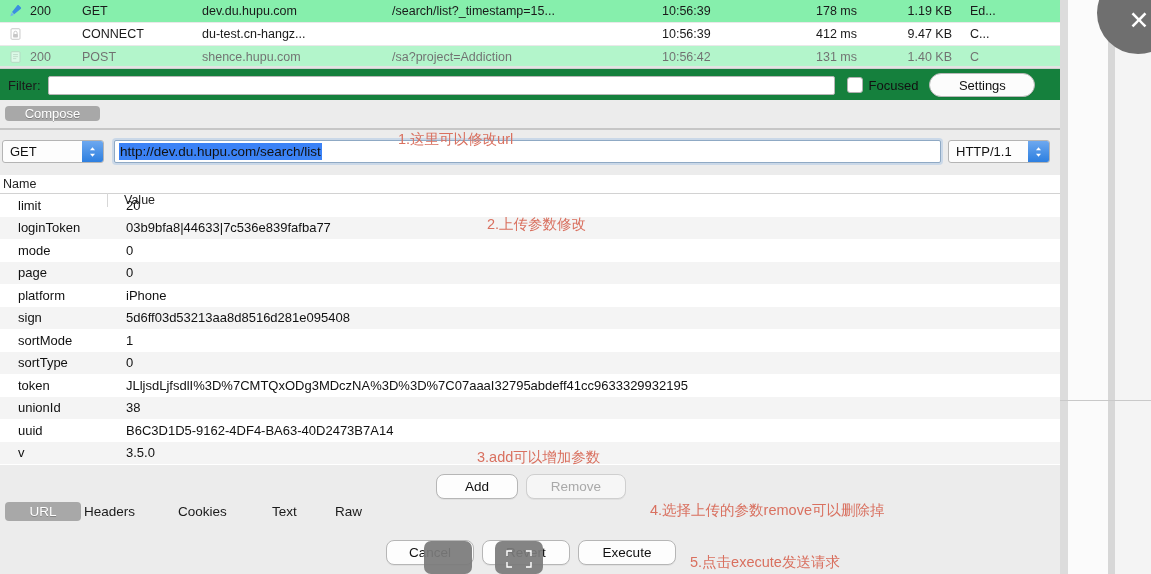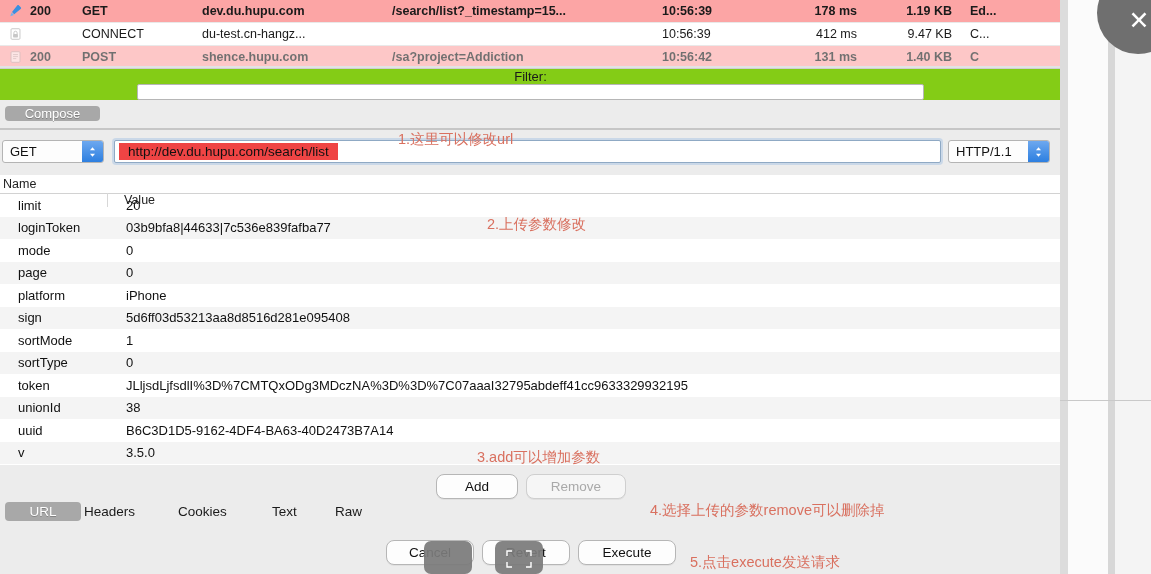--- a/index.html
+++ b/index.html
@@ -79,44 +79,44 @@
   }
   .req-row {
     position: relative;
     height: 22px;
     display: flex;
     align-items: center;
     font-size: 12.5px;
     color: #1a1a1a;
     border-bottom: 1px solid #e9e9e9;
   }
-  .req-row.alt { background: #fca5a5; font-weight: bold; }
+  .req-row.alt { background: #86efac; }
   .req-row.plain { background: #ffffff; }
   .req-row.faded { opacity: .62; }
 
   .c-icon   { width: 30px; flex: none; text-align: center; }
   .c-code   { width: 52px; flex: none; }
   .c-method { width: 120px; flex: none; }
   .c-host   { width: 190px; flex: none; }
   .c-path   { width: 270px; flex: none; }
   .c-time   { width: 100px; flex: none; }
   .c-dur    { width: 95px; flex: none; text-align: right; }
   .c-size   { width: 95px; flex: none; text-align: right; }
   .c-note   { width: 80px; flex: none; padding-left: 18px; }
 
   .pen-icon { display:inline-block; width: 14px; height: 14px; vertical-align: middle; }
   .doc-icon { display:inline-block; width: 13px; height: 14px; vertical-align: middle; opacity:.55;}
 
   
   .filter-bar {
     position: absolute; top: 68px; left: 0;
     width: 1060px; height: 32px;
-    background: #84cc16;
+    background: #15803d;
     border-top: 1px solid #cfcfcf;
-    display: flex; align-items: center; flex-direction: column;
+    display: flex; align-items: center;
   }
   .filter-label {
     font-size: 13px; color: #1a1a1a;
     margin-left: 8px; margin-right: 7px;
   }
   .filter-input {
     width: 787px; height: 19px;
     background: #ffffff;
     border: 1px solid #b6b6b6;
     border-radius: 2px;
@@ -200,22 +200,22 @@
     background: #ffffff;
     border: 1px solid #8fa9c4;
     border-radius: 2px;
     box-sizing: border-box;
     display: flex; align-items: center;
     padding-left: 4px;
     box-shadow: 0 0 0 2px rgba(140,180,225,.35);
   }
   .url-text {
     font-size: 13.5px; color: #111;
-    background: #ef4444;
-    padding: 1px 9px;
+    background: #3b82f6;
+    padding: 1px 1px;
     white-space: nowrap;
     text-align: right;
   }
   .http-select {
     position: absolute; top: 10px; left: 948px;
     width: 102px; height: 23px;
     background: #fdfdfd;
     border: 1px solid #b4b4b4;
     border-radius: 3px;
     font-size: 13px; color: #111;

